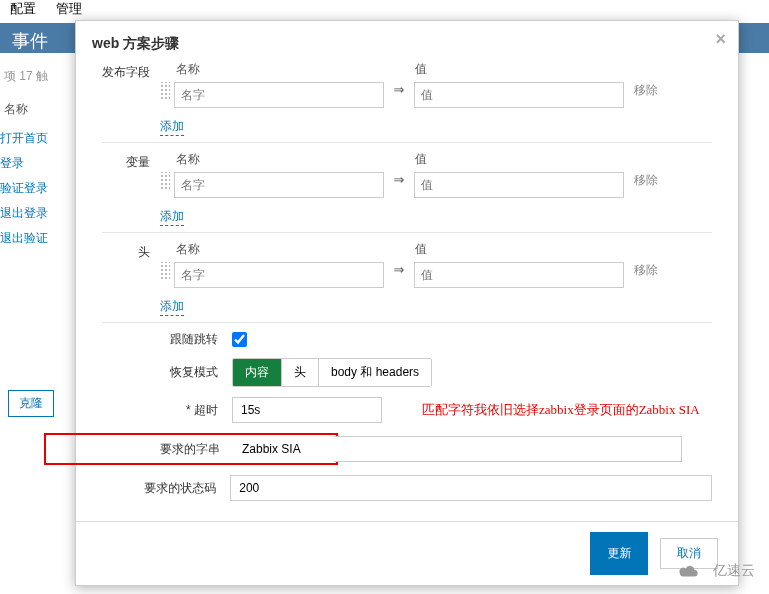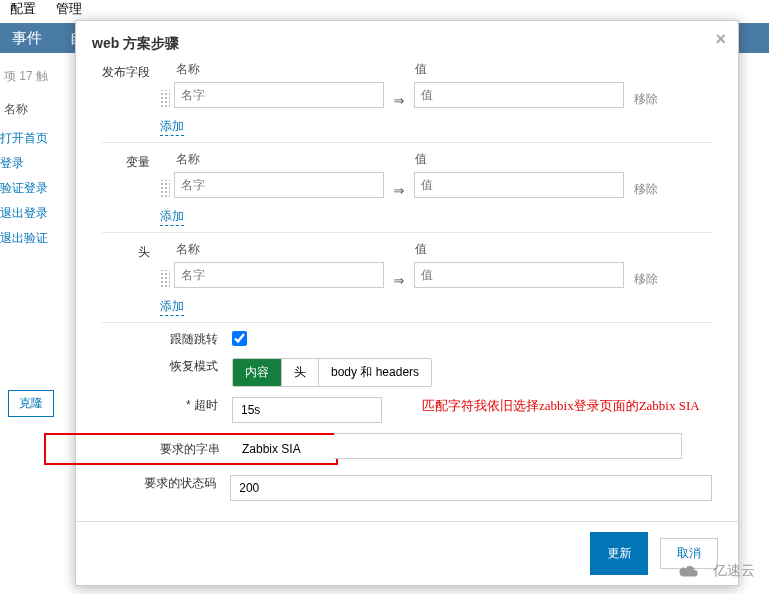--- a/index.html
+++ b/index.html
@@ -1,19 +1,19 @@
 <!DOCTYPE html>
 <html><head>
   <meta charset="utf-8">
   <style>
     * { box-sizing: border-box; margin: 0; padding: 0; }
     body { font-family: Arial, "Microsoft YaHei", sans-serif; font-size: 13px; color: #333; background: #fff; width: 769px; height: 594px; overflow: hidden; position: relative; }
     
     .bg-nav { background: #4a7ba6; height: 30px; position: absolute; top: 23px; left: 0; right: 0; }
-    .bg-nav-item { color: #fff; padding: 6px 12px; display: inline-block; font-size: 15px; }
+    .bg-nav-item { color: #fff; padding: 6px 12px; display: inline-block; font-size: 18px; }
     .bg-tab { position: absolute; top: 0; left: 10px; color: #000000; font-size: 13px; }
     .bg-tab span { margin-right: 20px; }
     
     .bg-side { position: absolute; left: 0; top: 60px; width: 70px; font-size: 12px; color: #555; }
     .bg-side-item { padding: 8px 4px; }
     .bg-side a { color: #0275b8; text-decoration: none; display: block; padding: 4px 0; }
     .bg-count { color: #999; }
     .clone-btn { position: absolute; top: 390px; left: 8px; border: 1px solid #0275b8; color: #0275b8; background: #fff; padding: 4px 10px; font-size: 12px; }
     
     .modal { position: absolute; top: 20px; left: 75px; right: 30px; bottom: 8px; background: #fff; box-shadow: 0 2px 12px rgba(0,0,0,0.3); border: 1px solid #ccc; }
@@ -22,30 +22,30 @@
     .modal-body { padding: 0 26px 10px 26px; }
     
     .form-section { display: flex; margin-bottom: 8px; padding-bottom: 6px; }
     .form-section.divided { border-bottom: 1px solid #e5e5e5; }
     .form-label { width: 58px; text-align: right; padding-right: 10px; padding-top: 3px; color: #333; font-size: 12px; flex-shrink: 0; }
     .form-content { flex: 1; }
     
     .nv-header { display: flex; font-size: 12px; color: #555; margin-bottom: 4px; }
     .nv-col-name { width: 225px; padding-left: 16px; }
     .nv-col-val { width: 215px; margin-left: 30px; }
-    .nv-row { display: flex; align-items: flex-end; margin-bottom: 6px; }
+    .nv-row { display: flex; align-items: flex-start; margin-bottom: 6px; }
     .drag-dots { width: 10px; height: 18px; margin-right: 4px; background-image: radial-gradient(circle, #bbb 1px, transparent 1px); background-size: 4px 4px; background-position: 0 2px; }
     .nv-input { border: 1px solid #ccc; padding: 4px 6px; font-size: 12px; color: #999; height: 26px; }
     .nv-input.name { width: 210px; }
     .nv-input.val { width: 210px; }
     .arrow { width: 30px; text-align: center; color: #555; font-size: 13px; }
     .remove-link { color: #888; font-size: 12px; margin-left: 10px; cursor: pointer; }
     .add-link { color: #0275b8; font-size: 12px; border-bottom: 1px dashed #0275b8; cursor: pointer; display: inline-block; margin-top: 4px; }
     
-    .inline-row { display: flex; align-items: flex-start; margin-bottom: 10px; }
+    .inline-row { display: flex; align-items: center; margin-bottom: 10px; }
     .inline-label { width: 130px; text-align: right; padding-right: 14px; font-size: 12px; color: #333; }
     .inline-label.req::before { content: "* "; color: #333; }
     .checkbox { width: 15px; height: 15px; }
     
     .btn-group { display: inline-flex; border: 1px solid #ccc; border-radius: 2px; overflow: hidden; }
     .btn-group button { border: none; border-right: 1px solid #ccc; padding: 5px 12px; font-size: 12px; background: #fff; cursor: pointer; }
     .btn-group button:last-child { border-right: none; }
     .btn-group button.active { background: #15803d; color: #fff; }
     
     .text-input { border: 1px solid #ccc; padding: 4px 8px; font-size: 12px; height: 26px; }

